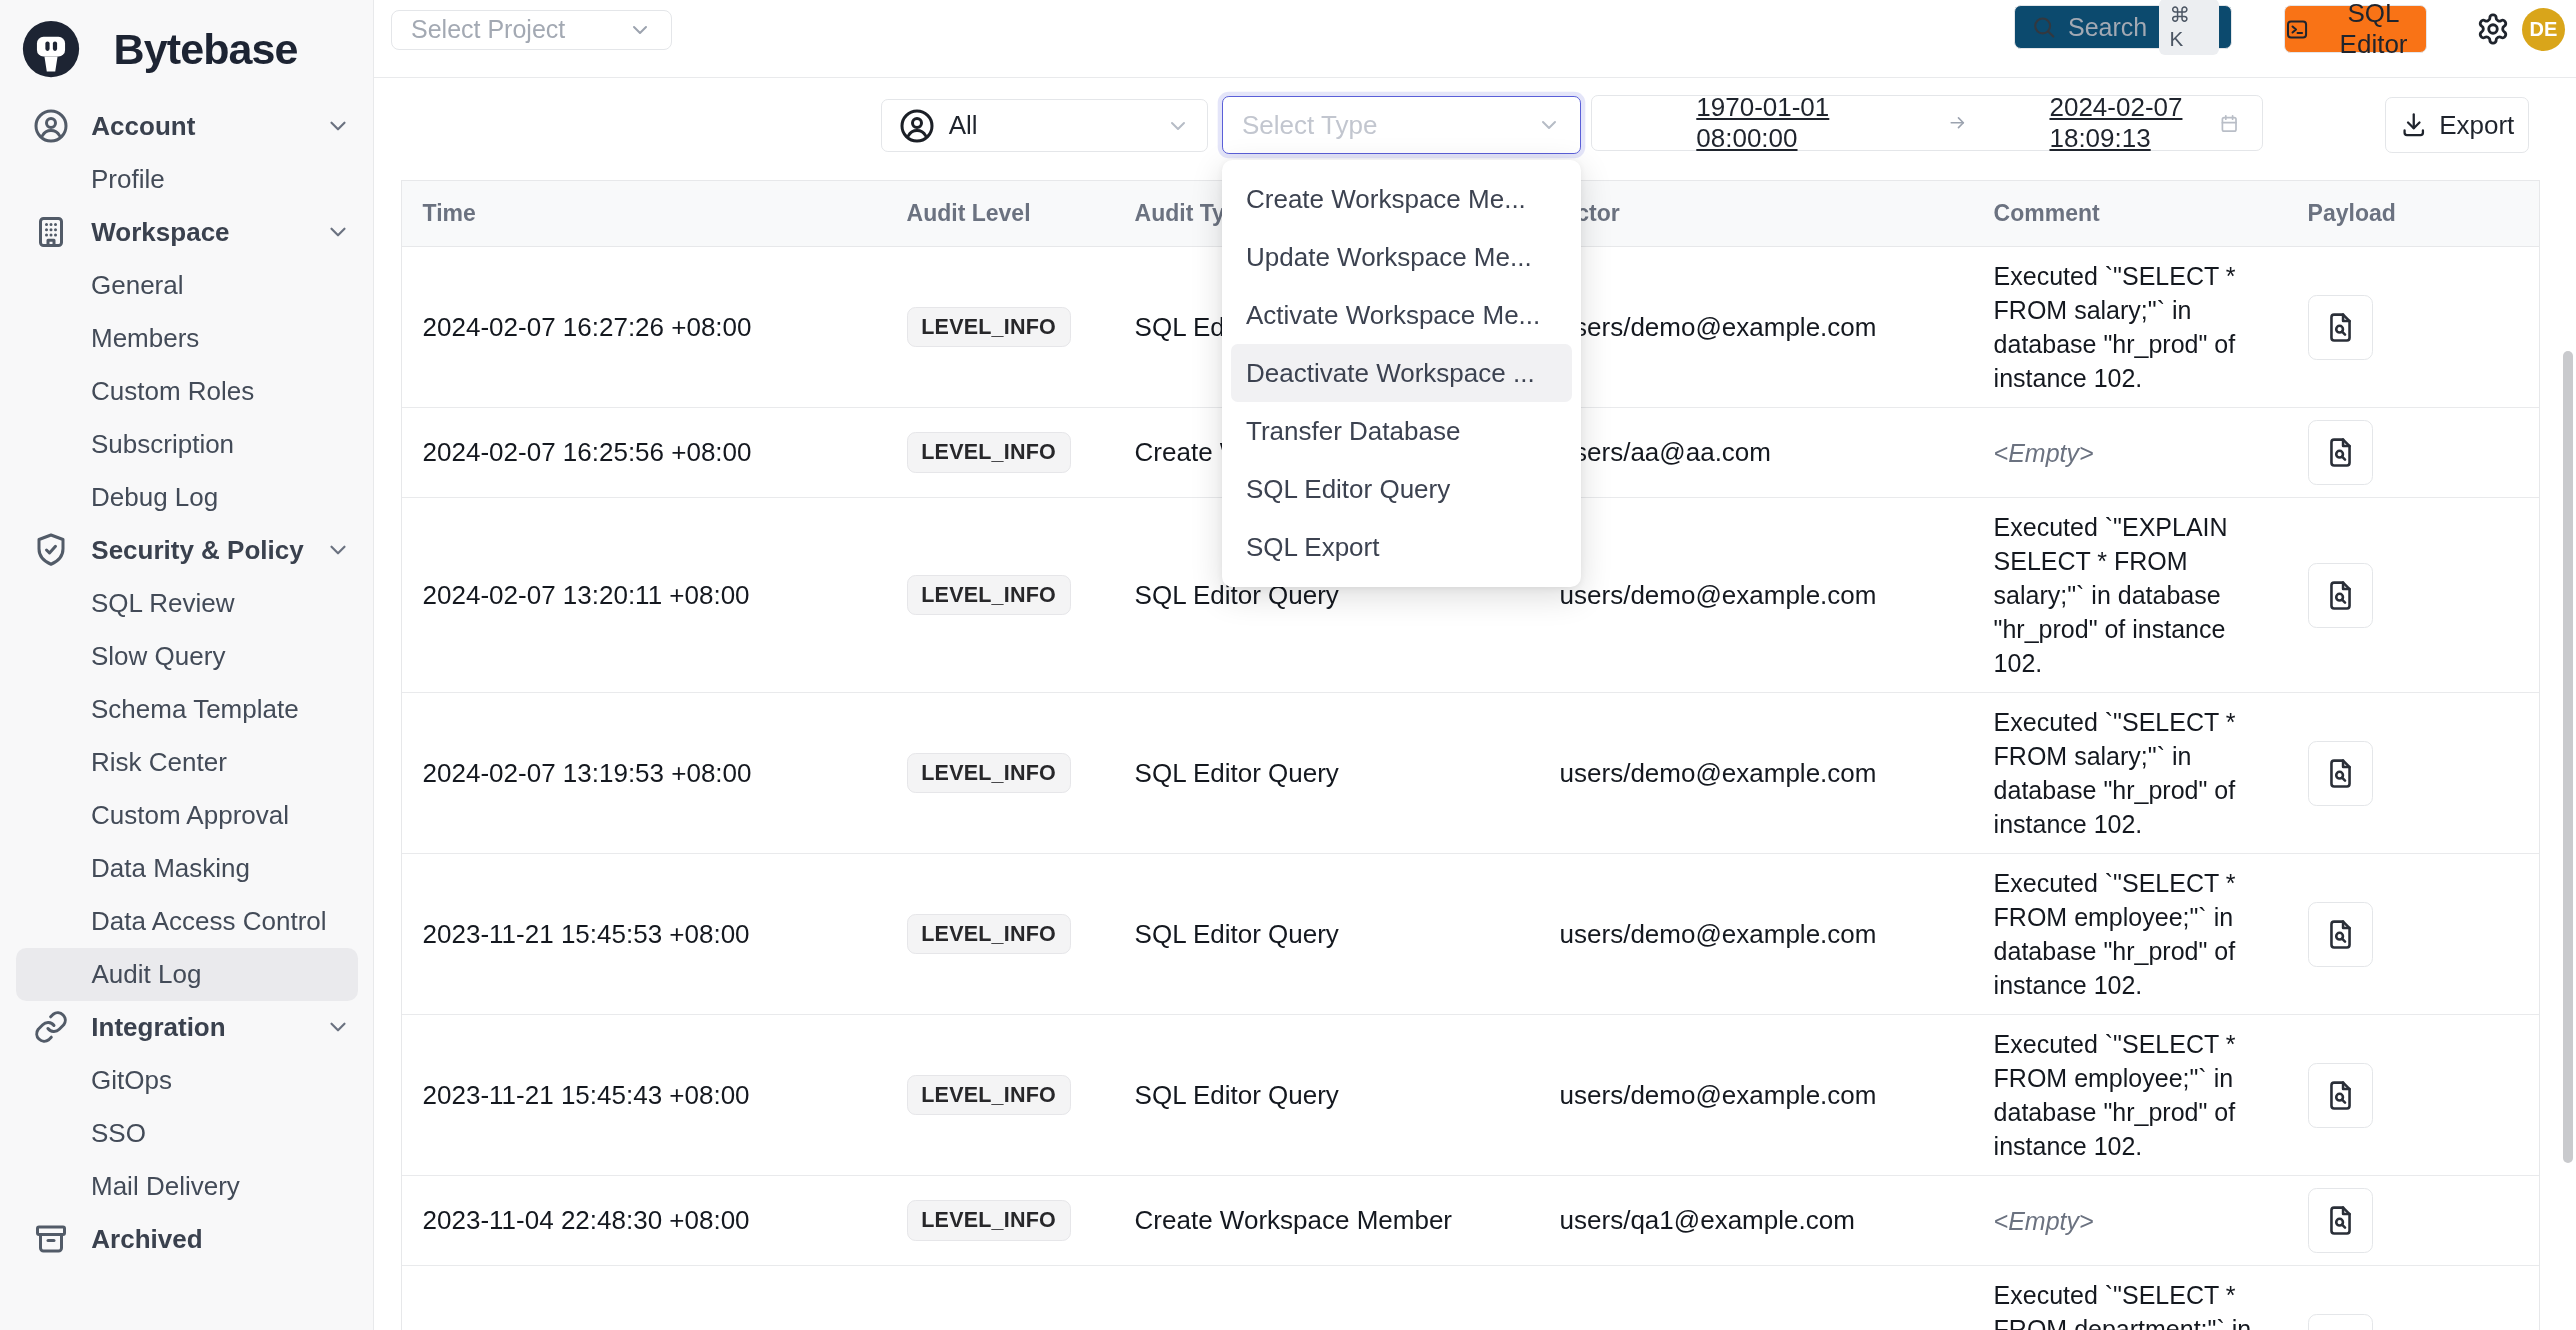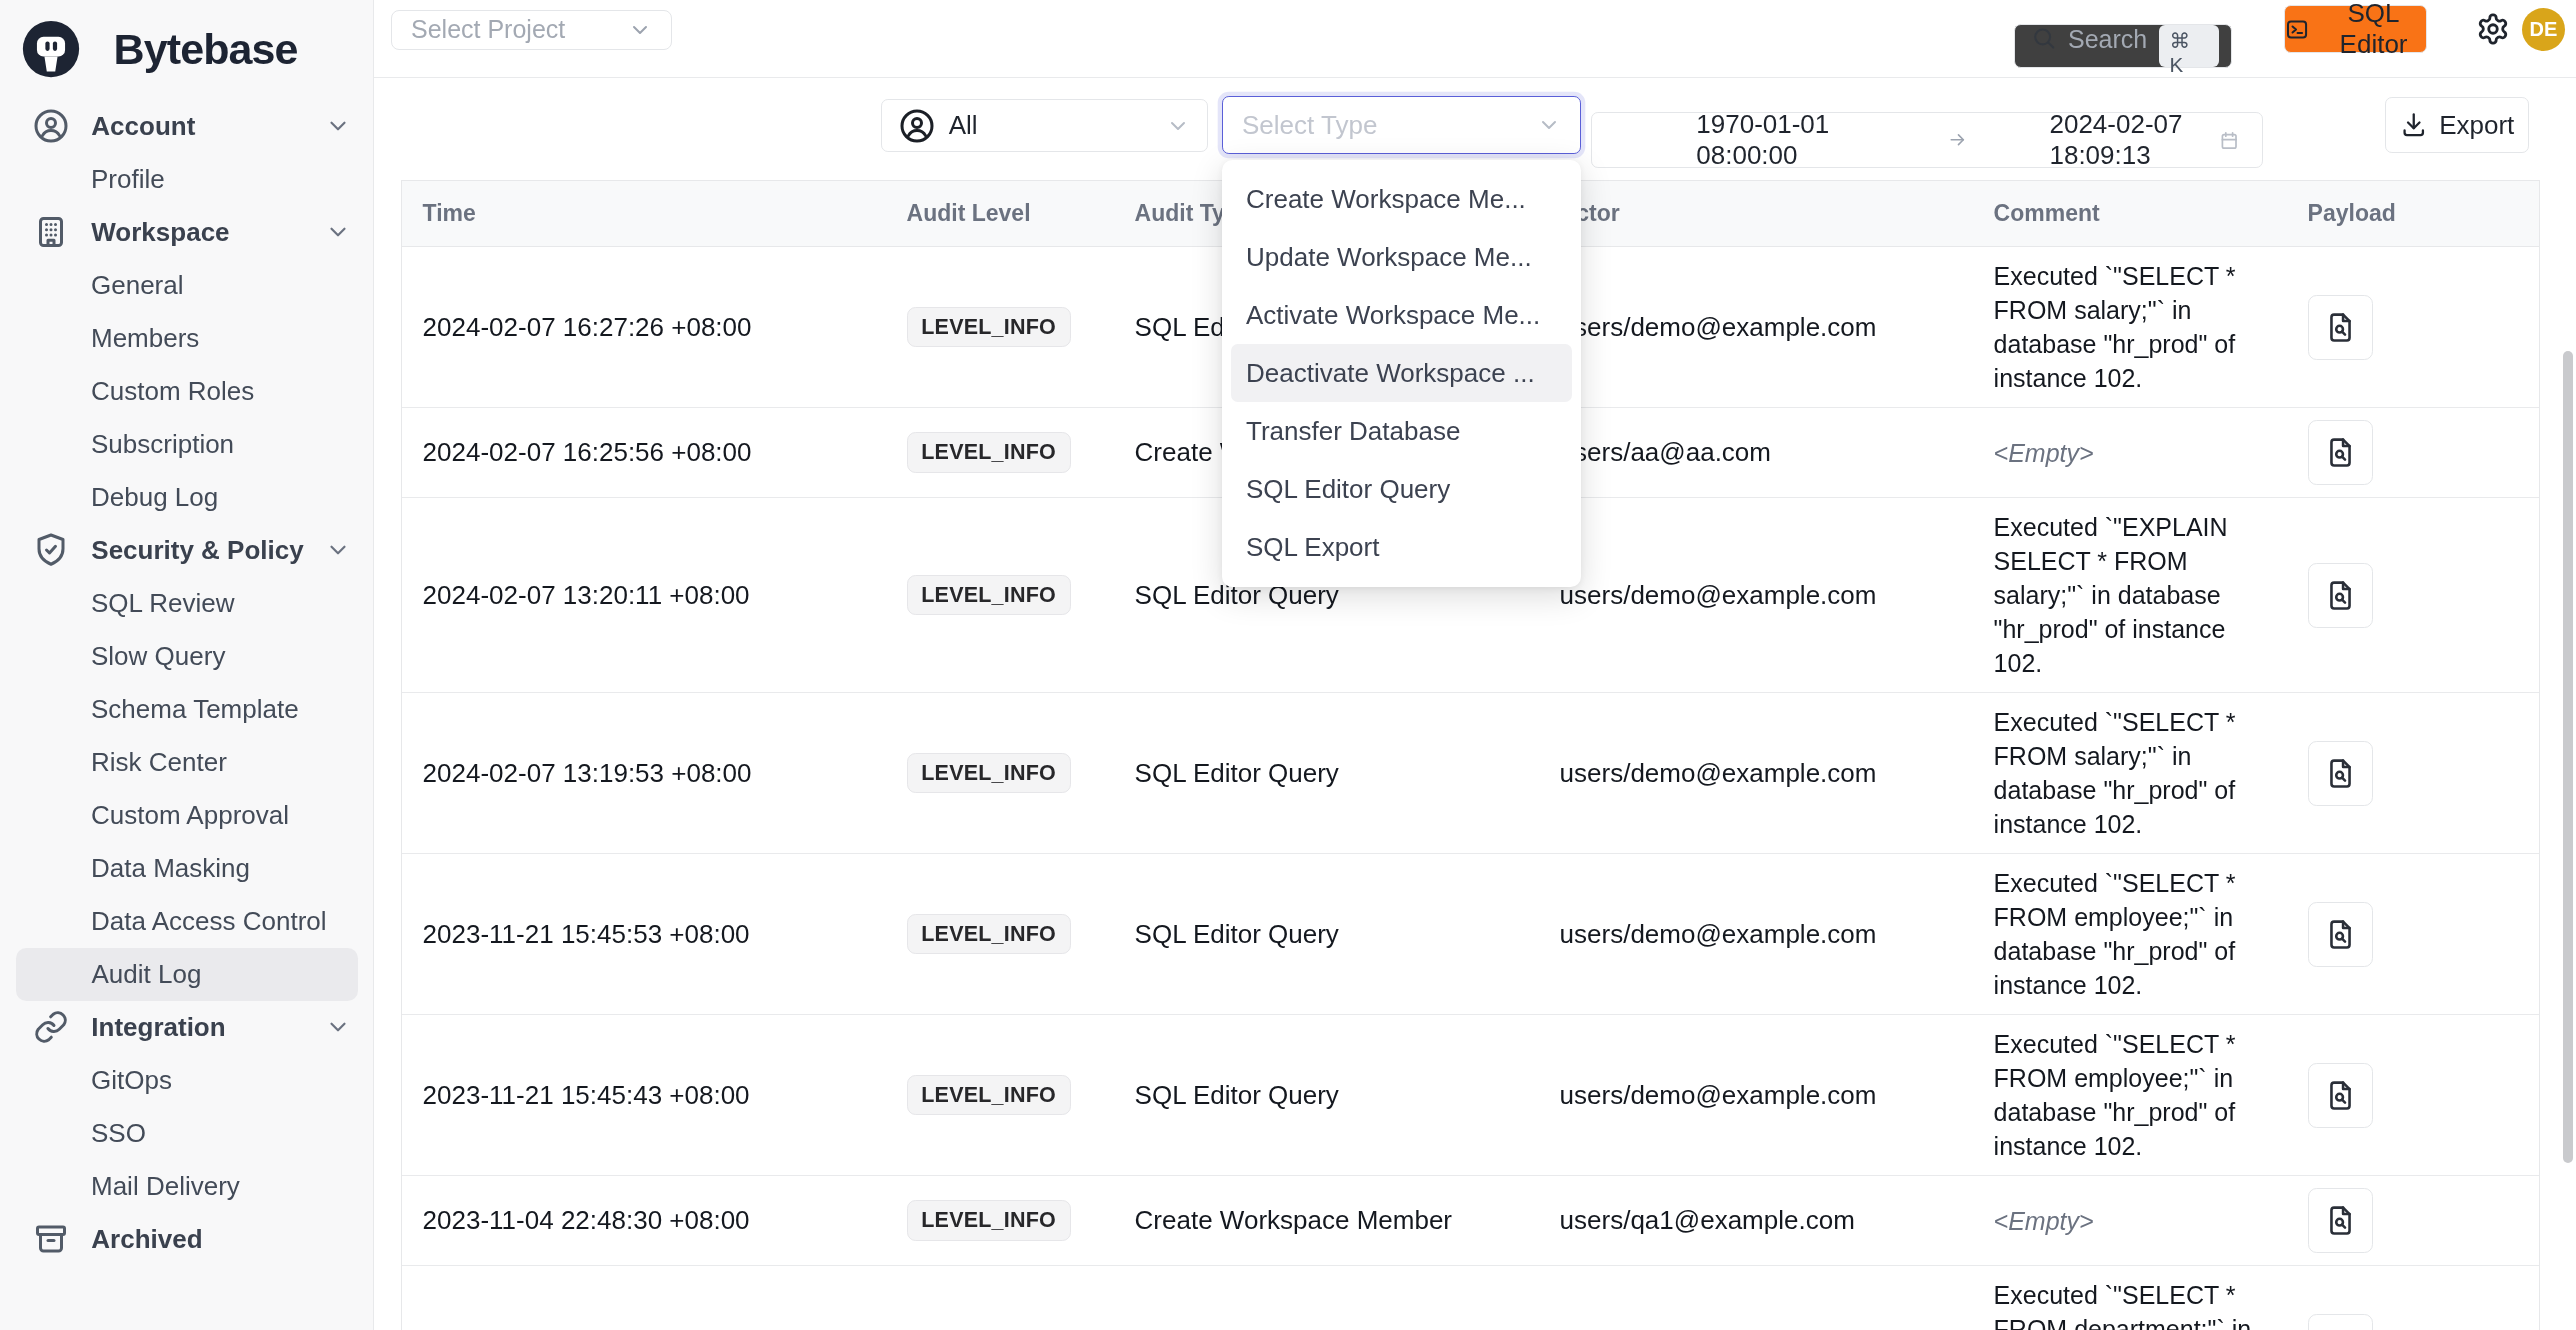--- a/index.html
+++ b/index.html
@@ -25,23 +25,23 @@
   .side-item.sub { padding-left:91px; color:#434b58; }
   .side-item.selected { background:#eaeaed; border-radius:10.3px; margin:0 15.5px; padding-left:76px; }
 
   
   #topbar { position:absolute; left:374px; top:0; right:0; height:78px; background:#fff;
             border-bottom:0.9px solid #e9eaec; }
   #select-project { position:absolute; left:17px; top:9.5px; width:281px; height:40px;
                     border:0.9px solid #e4e6e9; border-radius:8px; display:flex; align-items:center;
                     padding:0 19px; font-size:25px; color:#a3a9b3; background:#fff; cursor:pointer; }
   #select-project .chev { margin-left:auto; width:24px; height:24px; color:#9ca3af; }
-  #search-box { position:absolute; left:1640px; top:24px; width:218px; height:44px;
-                border:0.9px solid #e4e6e9; border-radius:6.9px; display:flex; 
-                gap:12px; padding:0 12px 0 15.5px; background:#404040; cursor:text; }
+  #search-box { position:absolute; left:1640px; top:5px; width:218px; height:44px;
+                border:0.9px solid #e4e6e9; border-radius:6.9px; display:flex; align-items:center;
+                gap:12px; padding:0 12px 0 15.5px; background:#0c4a6e; cursor:text; }
   #search-box .s-ic { width:26px; height:26px; color:#33383f; }
   #search-box .ph { font-size:25px; color:#a3a9b3; }
   #search-box kbd { margin-left:auto; background:#eceef1; border-radius:6px; padding:4.3px 10.3px;
                     font-size:20.6px; color:#4b5563; font-family:"Liberation Sans", sans-serif; }
   #sql-editor-btn { position:absolute; left:1910px; top:5.2px; width:143px; height:48px;
                     border:0.9px solid #e4e6e9; border-radius:6.9px; background:#f97316; display:flex;
                     align-items:center; justify-content:center; gap:12px; font-size:26px;
                     color:#1f242d; cursor:pointer; }
   #sql-editor-btn .t-ic { width:29px; height:29px; color:#1f242d; }
   #gear { position:absolute; left:2102px; top:12px; width:34px; height:34px; color:#1f242d; cursor:pointer; }
@@ -54,21 +54,21 @@
   .filter-box { position:absolute; background:#fff; border:0.9px solid #e4e6e9; border-radius:6.9px;
                 display:flex; align-items:center; font-size:26px; color:#1f242d; }
   #filter-actor { left:881px; top:99px; width:327px; height:53px; padding:0 17px; gap:13.7px; cursor:pointer; }
   #filter-actor .a-ic { width:36px; height:36px; color:#1b1f26; }
   #filter-actor .chev { margin-left:auto; width:24px; height:24px; color:#b6bcc6; }
   #filter-type { left:1222px; top:96px; width:359px; height:58px; padding:0 19px;
                  border:1.7px solid #5a5fd8; box-shadow:0 0 0 4.3px rgba(90,95,216,0.16);
                  cursor:pointer; }
   #filter-type .ph { color:#c2c6cf; }
   #filter-type .chev { margin-left:auto; width:24px; height:24px; color:#b6bcc6; }
-  #filter-dates { left:1591px; top:112px; width:672px; height:56px; padding:0 22.3px; cursor:pointer; }
+  #filter-dates { left:1591px; top:95px; width:672px; height:56px; padding:0 22.3px; cursor:pointer;text-decoration:underline; }
   #filter-dates .d1 { margin-left:82px; }
   #filter-dates .arr { width:27.5px; height:27.5px; color:#9ca3af; margin:0 82px; }
   #filter-dates .cal { margin-left:auto; width:29px; height:29px; color:#b9bec7; }
   #export-btn { left:2385px; top:97px; width:144px; height:56px; justify-content:center; gap:12px; cursor:pointer; }
   #export-btn .e-ic { width:27.5px; height:27.5px; color:#1f242d; }
 
   
   #audit-table { position:absolute; left:401px; top:180px; width:2139px; height:1150px;
                  border:0.9px solid #e7e8ea; border-bottom:none; overflow:hidden; background:#fff; }
   .thead { display:flex; background:#f8f9fa; border-bottom:0.9px solid #e7e8ea; height:66px; }

